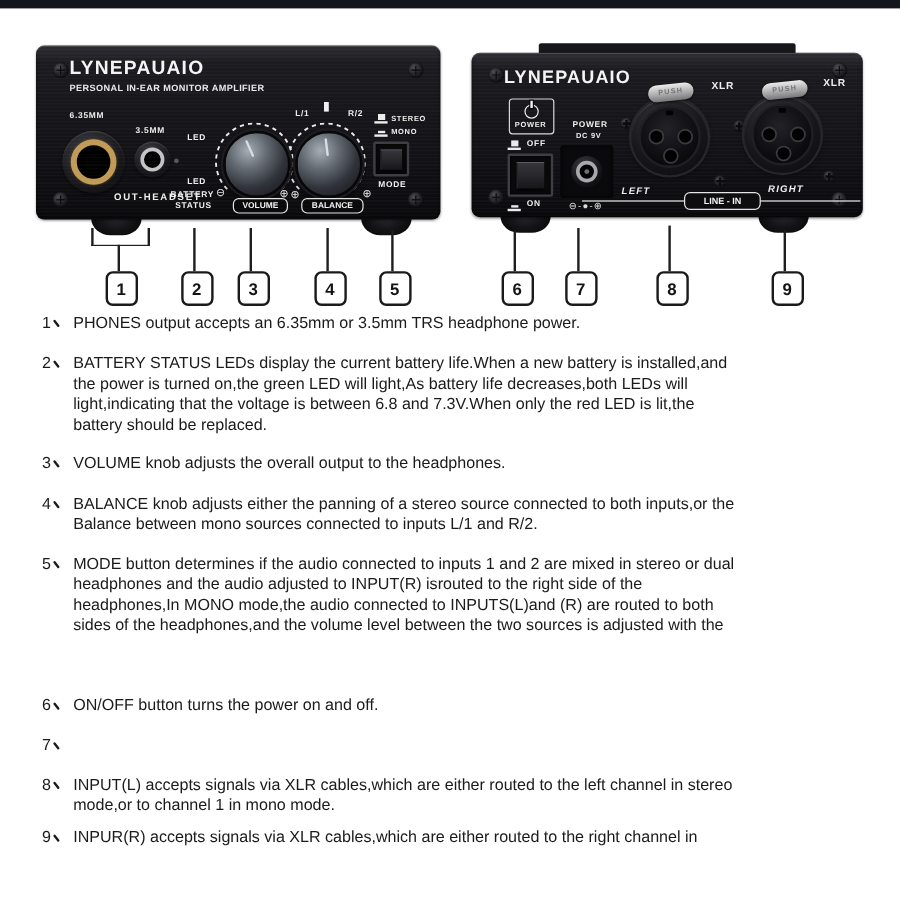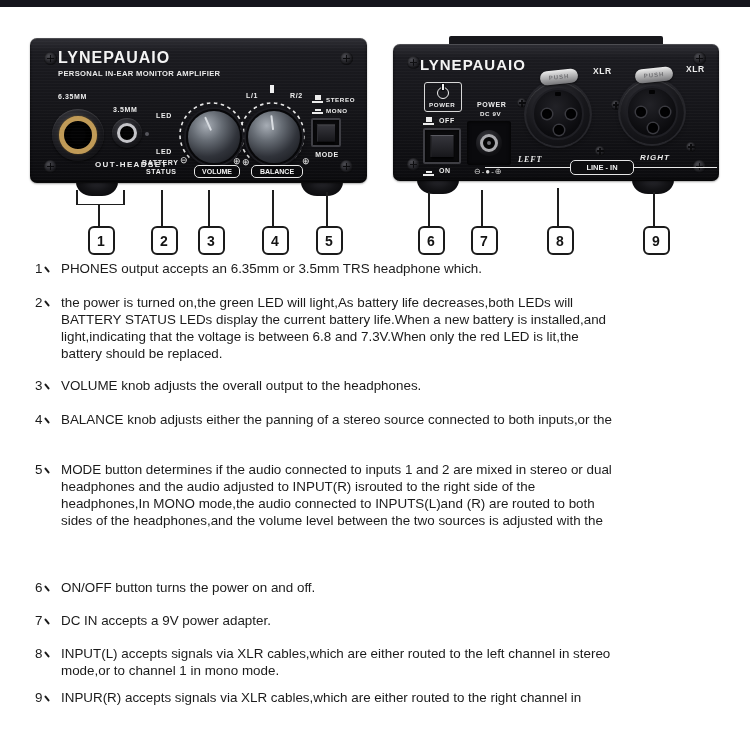--- a/index.html
+++ b/index.html
@@ -259,21 +259,21 @@
         <span class="pinhole" style="left:32px;top:19px;"></span>
         <span class="pinhole" style="left:20px;top:35px;"></span>
       </div>
     </div>
 
     <div class="screw small" style="left:124px;top:54px;"></div>
     <div class="screw small" style="left:218px;top:56px;"></div>
     <div class="screw small" style="left:202px;top:102px;"></div>
     <div class="screw small" style="left:293px;top:98px;"></div>
 
-    <span class="abs plabel ital" style="left:125px;top:111px;font-family:Liberation Serif, serif;">LEFT</span>
+    <span class="abs plabel ital" style="left:125px;top:111px;">LEFT</span>
     <span class="abs plabel ital" style="left:247px;top:109px;">RIGHT</span>
     <div class="linein-rule" style="left:92px;top:123px;width:232px;"></div>
     <span class="boxed-label" style="left:177px;top:116px;width:62px;height:13px;font-size:7.5px;line-height:13px;background:#0d0d0f;">LINE - IN</span>
   </section>
 
   <div class="cline" style="left:76px;top:190px;height:15px;"></div>
   <div class="cline" style="left:123px;top:190px;height:15px;"></div>
   <div class="chline" style="left:76px;top:203.5px;width:48.6px;"></div>
   <div class="cline" style="left:98.2px;top:204px;height:22px;"></div>
 
@@ -315,51 +315,52 @@
         <span>9</span>
       </div>
     </div>
   <div>
       <div class="note" style="top: 260px;">
         <span class="nmark">
           <span>1</span>
           <span class="tick"></span>
         </span>
         <div class="nbody">
-          <div class="nline">PHONES output accepts an 6.35mm or 3.5mm TRS headphone which.</div>
+          <div class="nline">PHONES output accepts an 6.35mm or 3.5mm TRS headphone power.</div>
         </div>
       </div>
       <div class="note" style="top: 294px;">
         <span class="nmark">
           <span>2</span>
           <span class="tick"></span>
         </span>
         <div class="nbody">
+          <div class="nline">BATTERY STATUS LEDs display the current battery life.When a new battery is installed,and</div>
           <div class="nline">the power is turned on,the green LED will light,As battery life decreases,both LEDs will</div>
-          <div class="nline">BATTERY STATUS LEDs display the current battery life.When a new battery is installed,and</div>
           <div class="nline">light,indicating that the voltage is between 6.8 and 7.3V.When only the red LED is lit,the</div>
           <div class="nline">battery should be replaced.</div>
         </div>
       </div>
       <div class="note" style="top: 377px;">
         <span class="nmark">
           <span>3</span>
           <span class="tick"></span>
         </span>
         <div class="nbody">
           <div class="nline">VOLUME knob adjusts the overall output to the headphones.</div>
         </div>
       </div>
       <div class="note" style="top: 411px;">
         <span class="nmark">
           <span>4</span>
           <span class="tick"></span>
         </span>
         <div class="nbody">
           <div class="nline">BALANCE knob adjusts either the panning of a stereo source connected to both inputs,or the</div>
+          <div class="nline">Balance between mono sources connected to inputs L/1 and R/2.</div>
         </div>
       </div>
       <div class="note" style="top: 461px;">
         <span class="nmark">
           <span>5</span>
           <span class="tick"></span>
         </span>
         <div class="nbody">
           <div class="nline">MODE button determines if the audio connected to inputs 1 and 2 are mixed in stereo or dual</div>
           <div class="nline">headphones and the audio adjusted to INPUT(R) isrouted to the right side of the</div>
@@ -374,23 +375,20 @@
         </span>
         <div class="nbody">
           <div class="nline">ON/OFF button turns the power on and off.</div>
         </div>
       </div>
       <div class="note" style="top: 612px;">
         <span class="nmark">
           <span>7</span>
           <span class="tick"></span>
         </span>
-        <div class="nbody">
-          <div class="nline">DC IN accepts a 9V power adapter.</div>
-        </div>
       </div>
       <div class="note" style="top: 645px;">
         <span class="nmark">
           <span>8</span>
           <span class="tick"></span>
         </span>
         <div class="nbody">
           <div class="nline">INPUT(L) accepts signals via XLR cables,which are either routed to the left channel in stereo</div>
           <div class="nline">mode,or to channel 1 in mono mode.</div>
         </div>

